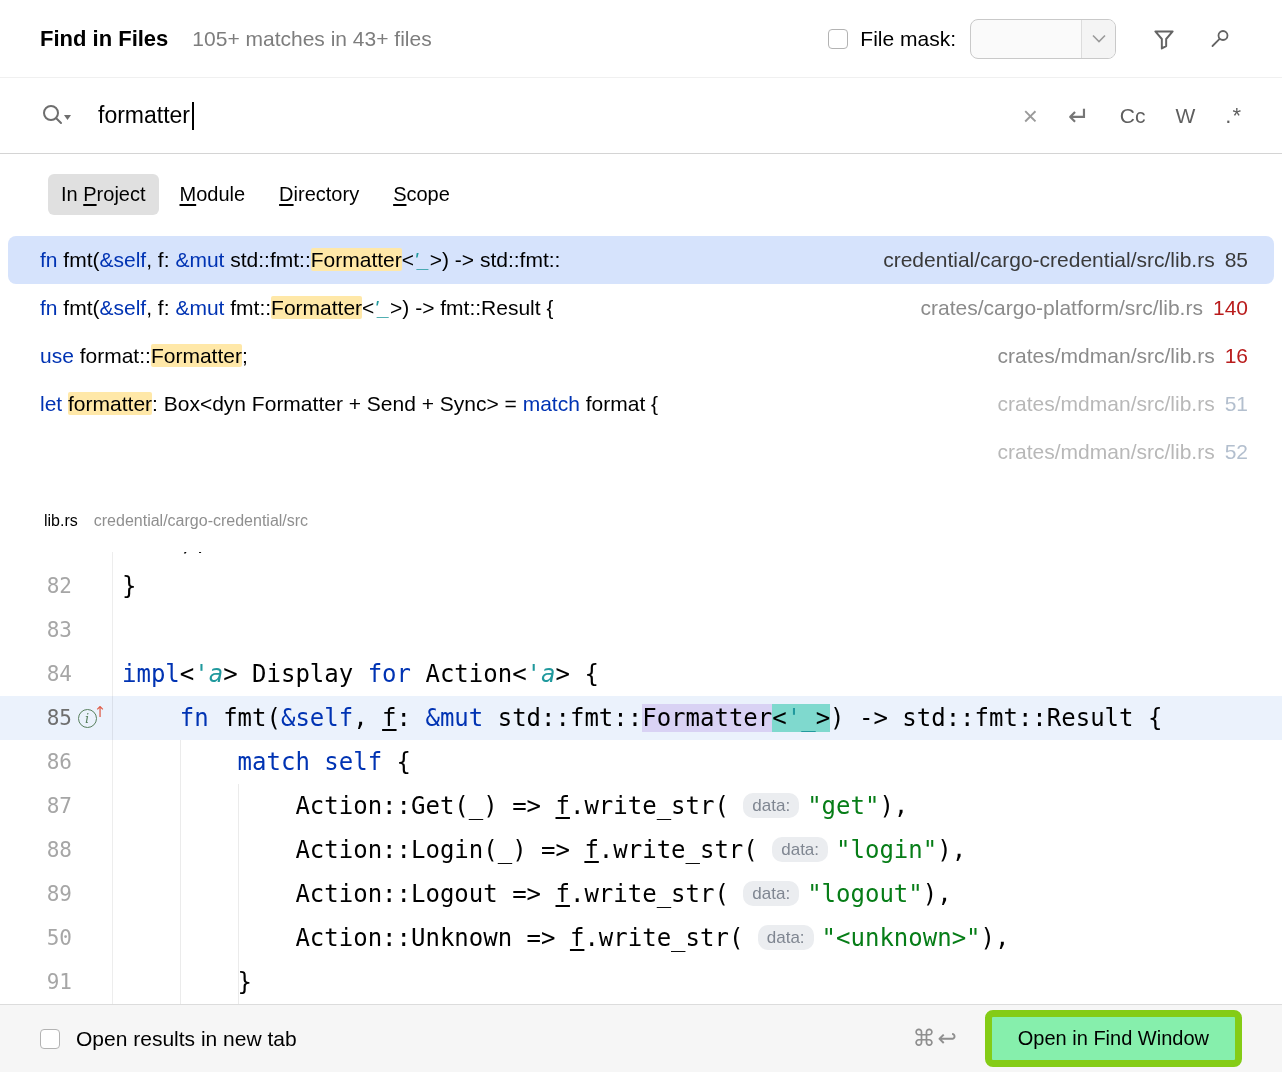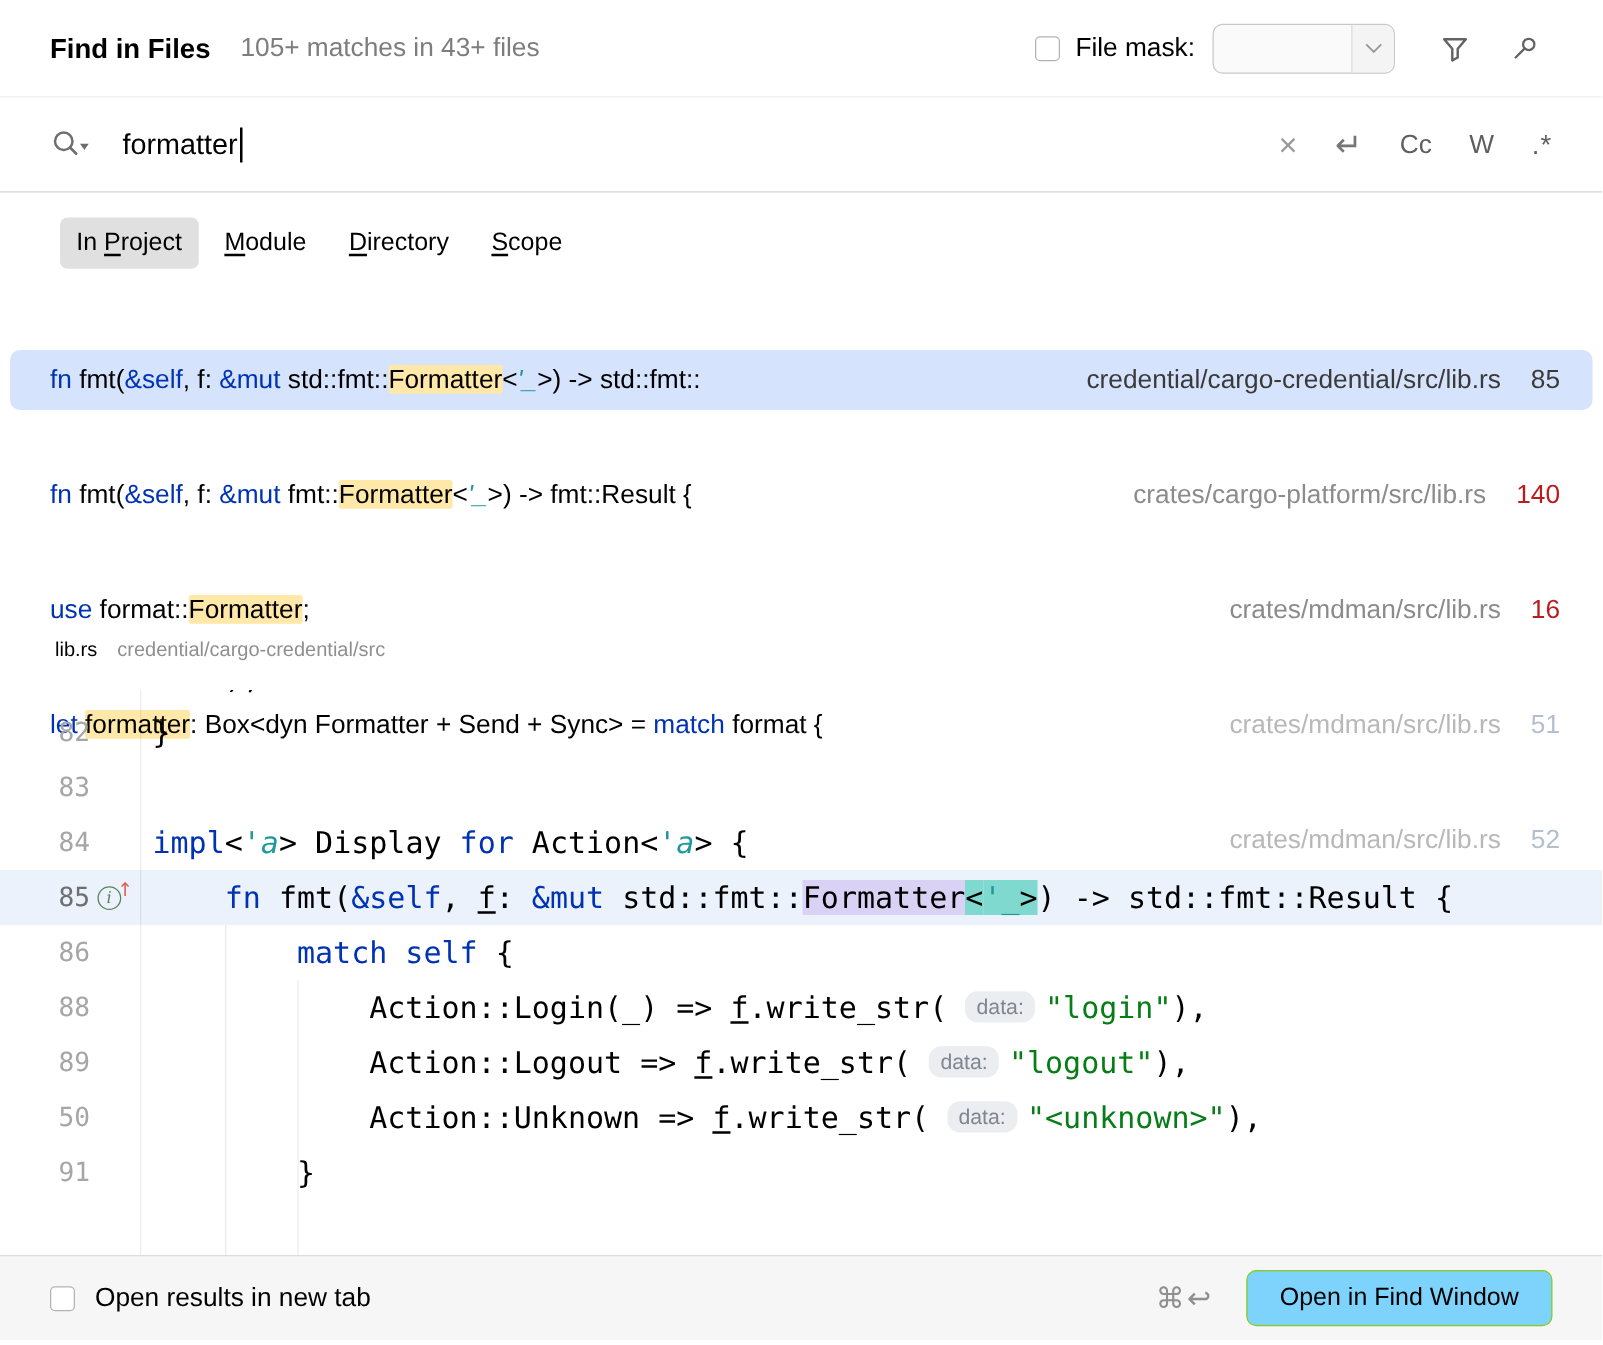--- a/index.html
+++ b/index.html
@@ -40,24 +40,24 @@
 
   
   .tabs { height: 80px; flex: none; display: flex; align-items: center; gap: 8px; padding: 0 28px; }
   .tab { font-size: 20px; padding: 9px 13px; border-radius: 6px; }
   .tab.sel { background: #e0e0e0; margin-left: 20px; }
   .tab u { text-underline-offset: 3px; }
 
   
   .results { height: 242px; flex: none; padding: 2px 8px 0; }
   .rrow { height: 48px; display: flex; align-items: center; border-radius: 8px;
-          padding: 0 26px 0 32px; font-size: 21px; margin-top: 44px; }
+          padding: 0 26px 0 32px; font-size: 21px; }
   .rrow.sel { background: #d6e3fc; }
   .rcode { white-space: pre; overflow: hidden; }
-  .rloc { margin-left: auto; display: flex; gap: 24px; padding-left: 14px; }
+  .rloc { margin-left: auto; display: flex; gap: 10px; padding-left: 14px; }
   .rpath { color: #8b8b8b; }
   .rnum { color: #b91c1c; }
   .rrow.sel .rpath, .rrow.sel .rnum { color: #3a3a3a; }
   .rrow.dim .rpath { color: #b8b8b8; }
   .rrow.dim .rnum { color: #b3bfce; }
 
   
   .tok { white-space: pre; }
   .tok.kw   { color: #0033b3; }
   .tok.str  { color: #067d17; }
@@ -98,21 +98,21 @@
   .gi-arrow { color: #df604c; font-size: 15px; margin-left: -3px; margin-top: -6px;
               font-family: "DejaVu Sans", sans-serif; }
 
   
   .footer { height: 68px; flex: none; display: flex; align-items: center; background: #f6f6f6;
             border-top: 1px solid #dcdcdc; padding: 0 40px; }
   .foot-label { font-size: 21px; margin-left: 16px; }
   .footer-right { margin-left: auto; display: flex; align-items: center; gap: 26px; }
   .shortcut { color: #8f8f8f; font-size: 23px; letter-spacing: 2px; }
   .btn { font-family: "Liberation Sans", sans-serif; font-size: 20px; color: #000;
-         padding: 10px 26px; border: 1px solid #84cc16; border-radius: 8px; background: #7dd3fc; }
+         padding: 10px 26px; border: 7px solid #84cc16; border-radius: 8px; background: #86efac; }
 </style>
 </head>
 <body>
 
 <div class="app">
 
   <div class="hdr">
     <span class="title">Find in Files</span>
     <span class="summary">105+ matches in 43+ files</span>
     <div class="hdr-right">
@@ -256,20 +256,27 @@
         </div>
         <div class="eline">
           <span class="gutter">
             <span class="lnum">86</span>
             <span class="islot"></span>
           </span>
           <span class="ecode"><span class="tok pl">        </span><span class="tok kw">match</span><span class="tok pl"> </span><span class="tok kw">self</span><span class="tok pl"> {</span></span>
         </div>
         <div class="eline">
           <span class="gutter">
+            <span class="lnum">87</span>
+            <span class="islot"></span>
+          </span>
+          <span class="ecode"><span class="tok pl">            Action::Get(_) =&gt; </span><span class="tok und">f</span><span class="tok pl">.write_str( </span><span class="tok hint">data:</span><span class="tok str">"get"</span><span class="tok pl">),</span></span>
+        </div>
+        <div class="eline">
+          <span class="gutter">
             <span class="lnum">88</span>
             <span class="islot"></span>
           </span>
           <span class="ecode"><span class="tok pl">            Action::Login(_) =&gt; </span><span class="tok und">f</span><span class="tok pl">.write_str( </span><span class="tok hint">data:</span><span class="tok str">"login"</span><span class="tok pl">),</span></span>
         </div>
         <div class="eline">
           <span class="gutter">
             <span class="lnum">89</span>
             <span class="islot"></span>
           </span>

